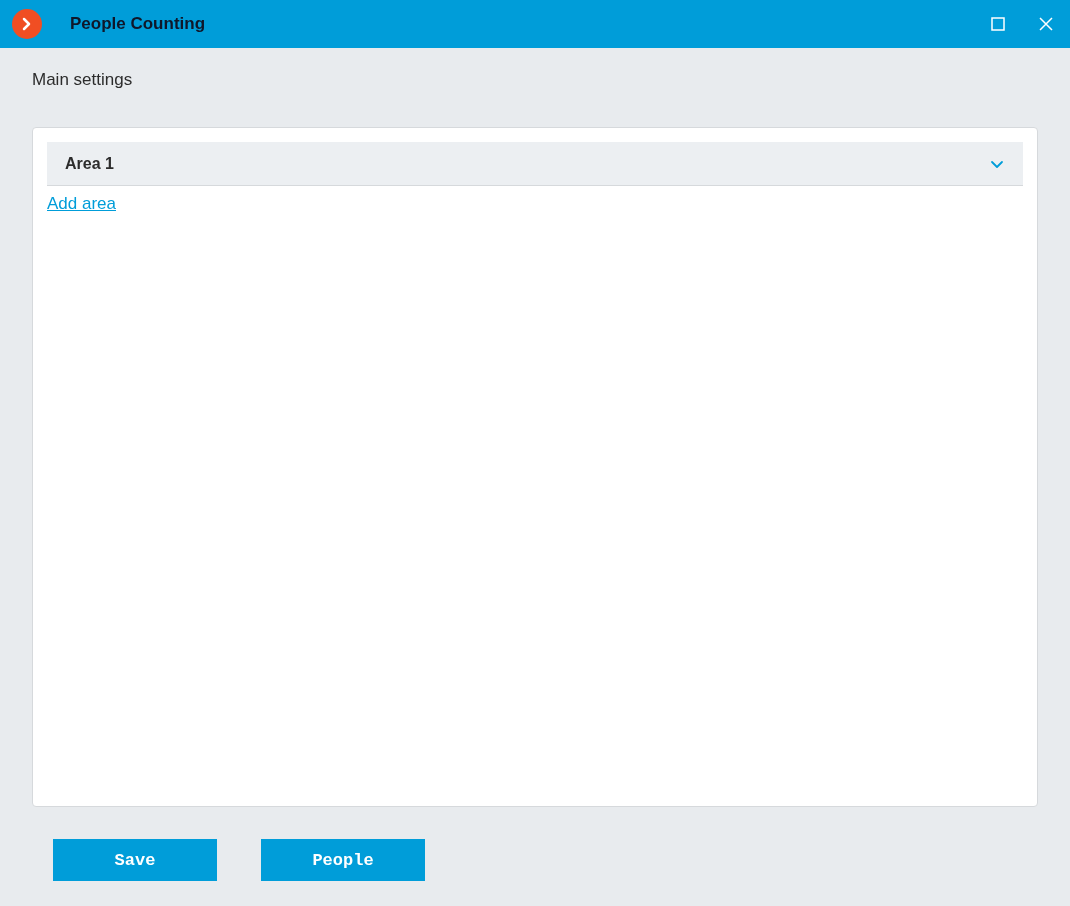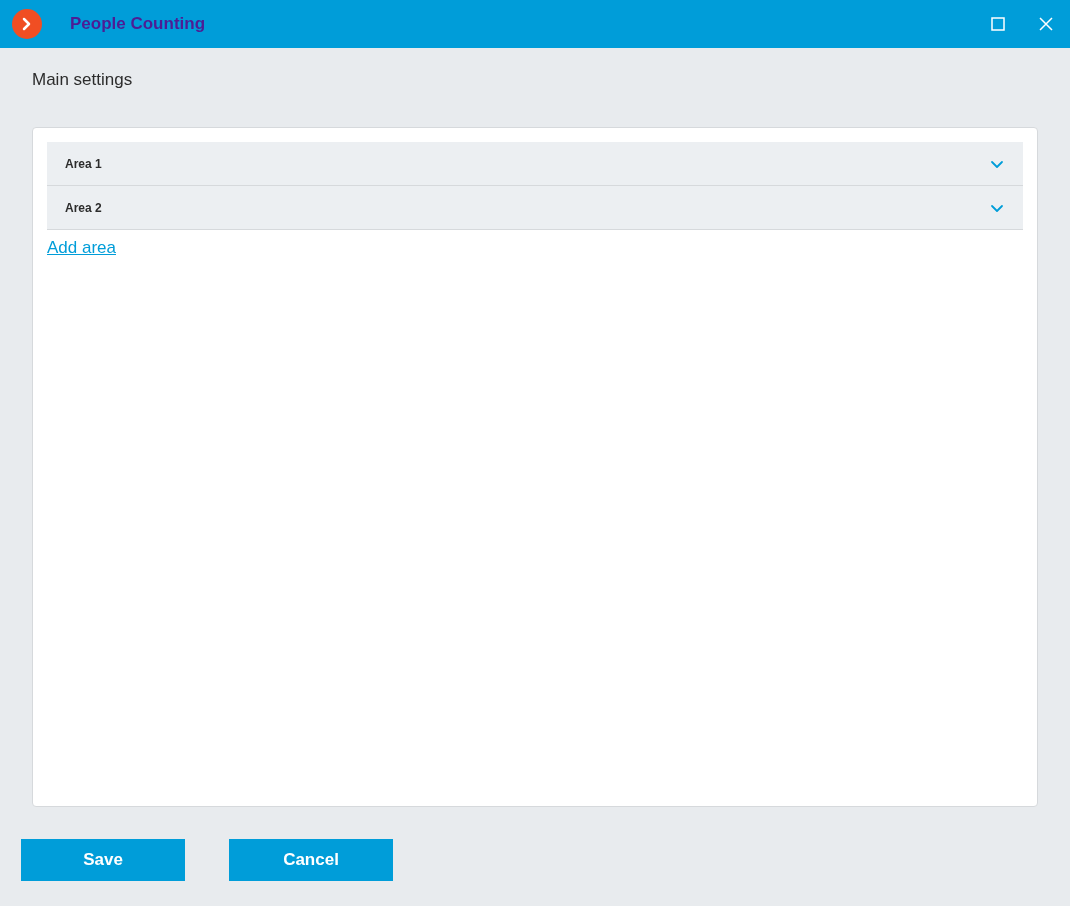--- a/index.html
+++ b/index.html
@@ -13,21 +13,21 @@
       width: 1070px;
       height: 906px;
       overflow: hidden;
     }
     .titlebar {
       background: #009dd9;
       height: 48px;
       display: flex;
       align-items: center;
       padding: 0 0 0 12px;
-      color: #4c1d95;
+      color: #0f172a;
     }
     .titlebar-icon {
       width: 30px;
       height: 30px;
       background: #f04e23;
       border-radius: 50%;
       display: flex;
       align-items: center;
       justify-content: center;
       margin-right: 28px;
@@ -77,36 +77,37 @@
       display: flex;
       align-items: center;
       justify-content: space-between;
       height: 44px;
       background: #eceff2;
       border-bottom: 1px solid #d6d9dc;
       padding: 0 18px;
       cursor: pointer;
     }
     .area-label {
-      font-size: 12px;
+      font-size: 16px;
       font-weight: 600;
       color: #2c2c2c;
     }
     .add-area {
       display: inline-block;
       margin-top: 8px;
       font-size: 17px;
       color: #009dd9;
       text-decoration: underline;
       cursor: pointer;
     }
     .footer {
       display: flex;
       gap: 44px;
-      padding: 32px 32px 0 21px;
+      padding: 32px 32px 0 53px;
+      font-family: Liberation Mono, monospace;
     }
     .btn {
       background: #009dd9;
       color: #ffffff;
       border: none;
       font-size: 17px;
       font-weight: 600;
       height: 42px;
       width: 164px;
       cursor: pointer;
@@ -141,25 +142,19 @@
   <div class="tab">Main settings</div>
 </div>
 
 <div class="content-panel">
   <div class="area-row">
     <span class="area-label">Area 1</span>
     <svg width="16" height="16" viewBox="0 0 16 16">
       <path d="M3 6 L8 11 L13 6" stroke="#009dd9" stroke-width="1.8" fill="none" stroke-linecap="round" stroke-linejoin="round"></path>
     </svg>
   </div>
-  <div class="area-row">
-    <span class="area-label">Area 2</span>
-    <svg width="16" height="16" viewBox="0 0 16 16">
-      <path d="M3 6 L8 11 L13 6" stroke="#009dd9" stroke-width="1.8" fill="none" stroke-linecap="round" stroke-linejoin="round"></path>
-    </svg>
-  </div>
   <a class="add-area">Add area</a>
 </div>
 
 <div class="footer">
   <button class="btn">Save</button>
-  <button class="btn">Cancel</button>
+  <button class="btn">People</button>
 </div>
 
 </body></html>

